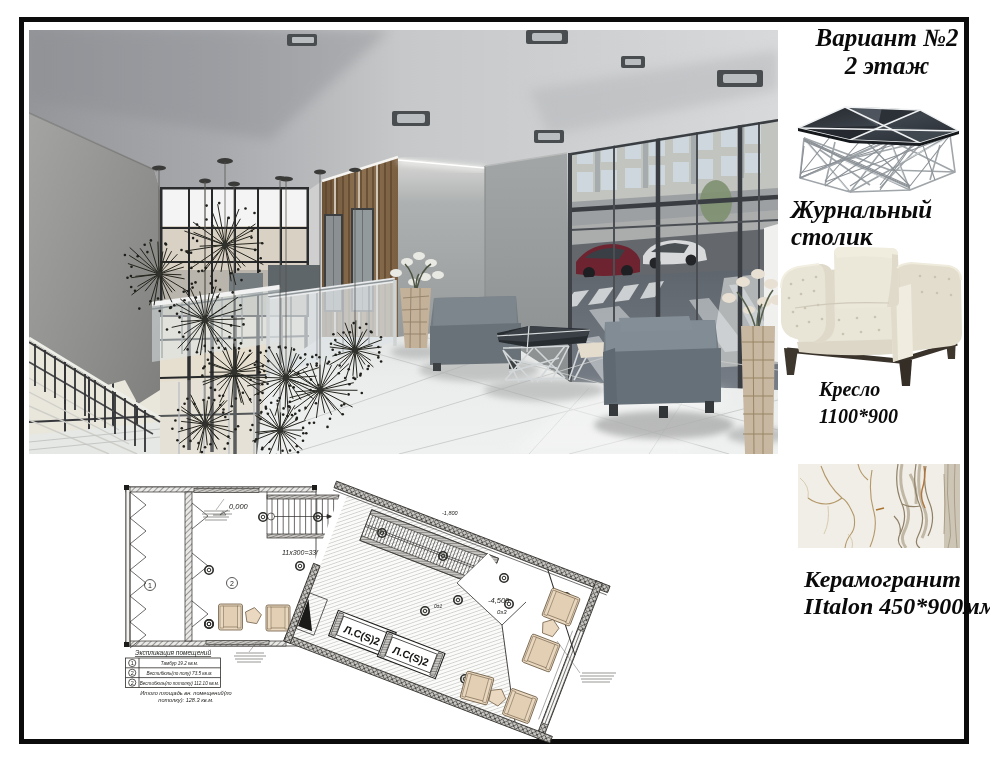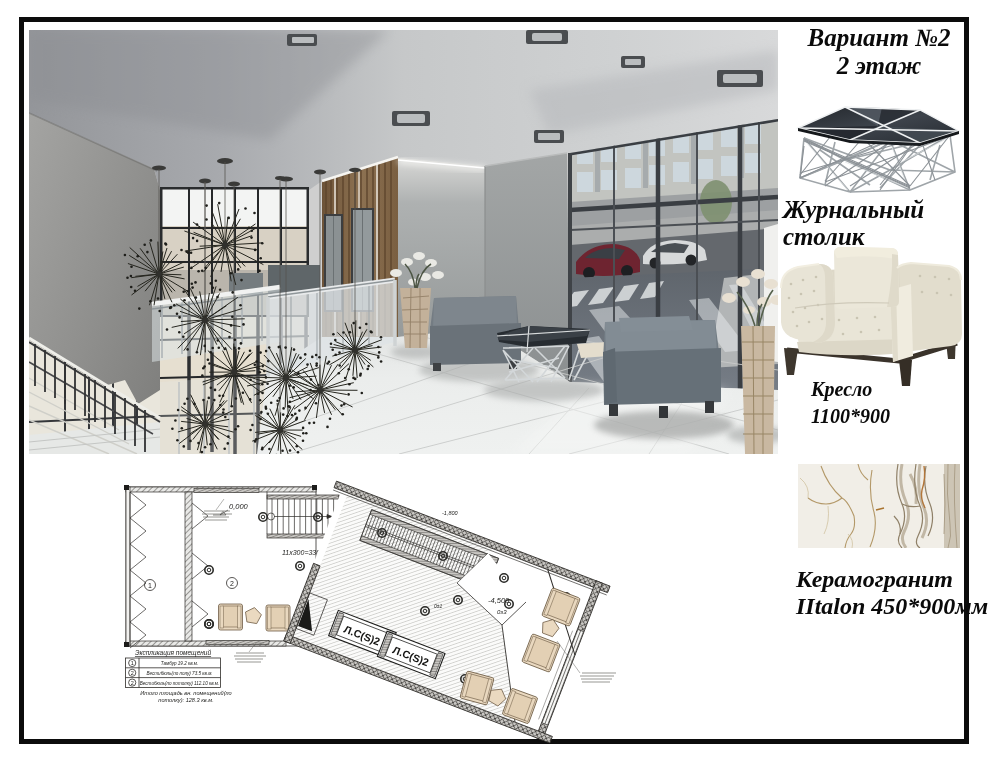--- a/index.html
+++ b/index.html
@@ -1,19 +1,19 @@
 <!DOCTYPE html>
 <html><head>
 <meta charset="utf-8">
 <style>
   html,body{margin:0;padding:0;}
   body{width:990px;height:762px;background:#fff;font-family:"Liberation Serif",serif;overflow:hidden;}
   .page{position:relative;width:990px;height:762px;background:#fff;}
   .abs{position:absolute;}
-  .cap{font-family:"Liberation Serif",serif;font-style:italic;font-weight:bold;color:#0a0a0a;}
+  .cap{font-family:"Liberation Serif",serif;font-style:italic;font-weight:bold;color:#0a0a0a;margin-left:8px;}
 </style>
 </head>
 <body>
 <div class="page">
 
   <div class="abs" style="left:19px;top:17px;width:950px;height:727px;border:5px solid #0c0c0c;box-sizing:border-box;"></div>
 
   <div class="abs" style="left:29px;top:30px;width:749px;height:424px;background:#cfcfcf;" id="photo">
   <svg width="749" height="424" viewBox="0 0 749 424">
   <defs>

